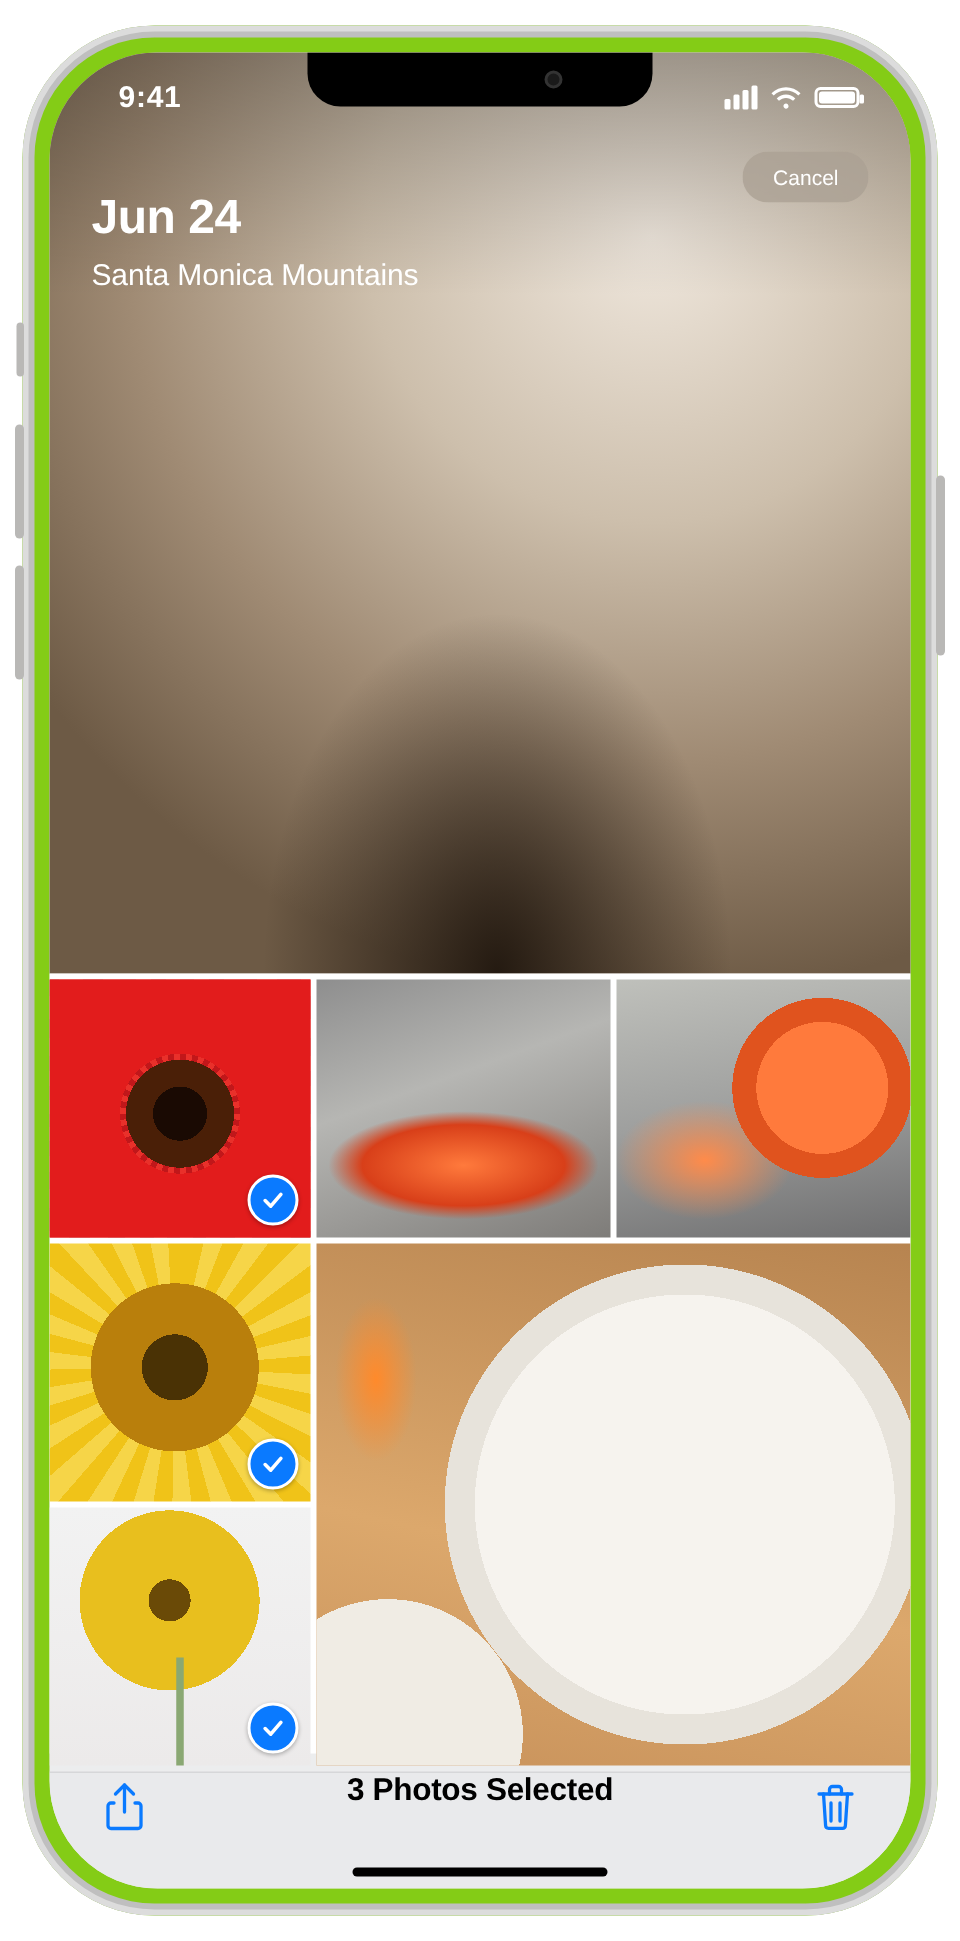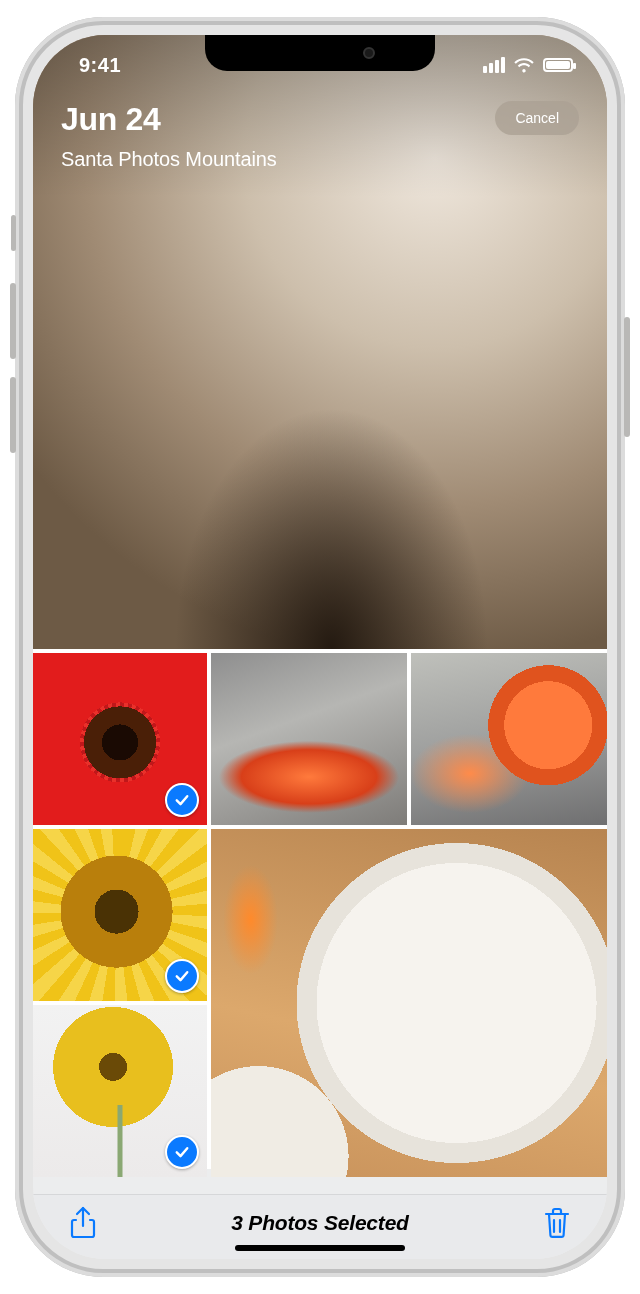--- a/index.html
+++ b/index.html
@@ -6,21 +6,21 @@
   body {
     width: 640px; height: 1294px;
     font-family: -apple-system, "SF Pro Text", "Helvetica Neue", Arial, sans-serif;
     background: #fff;
     display: flex; align-items: center; justify-content: center;
   }
   
   .frame {
     width: 610px; height: 1260px;
     border-radius: 88px;
-    background: #e5e5e5;
+    background: #84cc16;
     box-shadow: inset 0 0 0 4px #dcdcdc, inset 0 0 0 8px #bfbfbf;
     padding: 18px;
     position: relative;
   }
   .side-btn { position:absolute; background:#b9b8b6; border-radius:3px; }
   .sb-mute  { left:-4px; top:198px; width:5px; height:36px; }
   .sb-vol1  { left:-5px; top:266px; width:6px; height:76px; }
   .sb-vol2  { left:-5px; top:360px; width:6px; height:76px; }
   .sb-power { right:-5px; top:300px; width:6px; height:120px; }
   .screen {
@@ -72,21 +72,21 @@
     position:absolute; left:0;right:0;top:0;height:180px;
     background: linear-gradient(to bottom, rgba(0,0,0,0.28), rgba(0,0,0,0) 90%);
   }
   
   .gills { position:absolute; inset:0; overflow:hidden; }
   .hero-head {
     position:absolute; top:66px; left:28px; right:28px;
     display:flex; justify-content:space-between; align-items:flex-start;
     z-index:45; color:#fff;
   }
-  .h-title { font-size:32px; font-weight:700; letter-spacing:-0.3px; }
+  .h-title { font-size:32px; font-weight:700; letter-spacing:-0.3px;margin-top:25px; }
   .h-sub   { font-size:20px; font-weight:500; margin-top:10px; letter-spacing:-0.1px; }
   .cancel {
     background: rgba(170,160,148,0.78);
     color:#fff; font-size:14px; font-weight:500;
     border:none; padding:9px 20px; border-radius:22px;
     backdrop-filter: blur(6px);
   }
   
   .grid {
     position:absolute; top:614px; left:0; right:0; bottom:90px;
@@ -141,26 +141,25 @@
   }
   .t6 { grid-column:1; grid-row:3;
         background:
           radial-gradient(circle at 46% 36%, #6a4a07 0 14px, #e8bf1e 14px 60px, transparent 60px),
           linear-gradient(#f2f2f2,#eceaea);
         position:relative;
   }
   .t6::after{content:"";position:absolute;left:50%;top:58%;width:5px;height:80px;background:#8aa873;transform:translateX(-50%);}
   
   .toolbar {
-    position:absolute; left:0;right:0;bottom:0;height:65px;
+    position:absolute; left:0;right:0;bottom:0;height:78px;
     background:#e9eaec;
     border-top:1px solid rgba(0,0,0,0.08);
-    display:flex; align-items:center; justify-content:space-between;
+    display:flex; align-items:flex-start; justify-content:space-between;
     padding:0 28px 8px 28px;
-    font-style:italic;
   }
   .tb-label { font-size:21px; font-weight:600; color:#000; letter-spacing:-0.2px; }
   .icon-btn { background:none;border:none;padding:6px;display:flex; }
   .icon-btn svg{width:32px;height:34px;}
   .home-ind {
     position:absolute; bottom:8px; left:50%; transform:translateX(-50%);
     width:170px;height:6px;border-radius:3px;background:#000;z-index:60;
   }
 </style>
 </head>
@@ -194,21 +193,21 @@
           </div>
       </div>
     </div>
 
     <div class="hero">
       <div class="gills" id="gills"></div>
       <div class="hero-overlay"></div>
       <div class="hero-head">
         <div>
           <div class="h-title">Jun 24</div>
-          <div class="h-sub">Santa Photos Mountains</div>
+          <div class="h-sub">Santa Monica Mountains</div>
         </div>
         <button class="cancel">Cancel</button>
       </div>
     </div>
 
     <div class="grid">
       <div class="thumb t1">
           <div class="check">
             <svg viewBox="0 0 24 24" fill="none" stroke="#fff" stroke-width="3.2" stroke-linecap="round" stroke-linejoin="round">
               <polyline points="5 12.5 10 17.5 19 7"></polyline>

